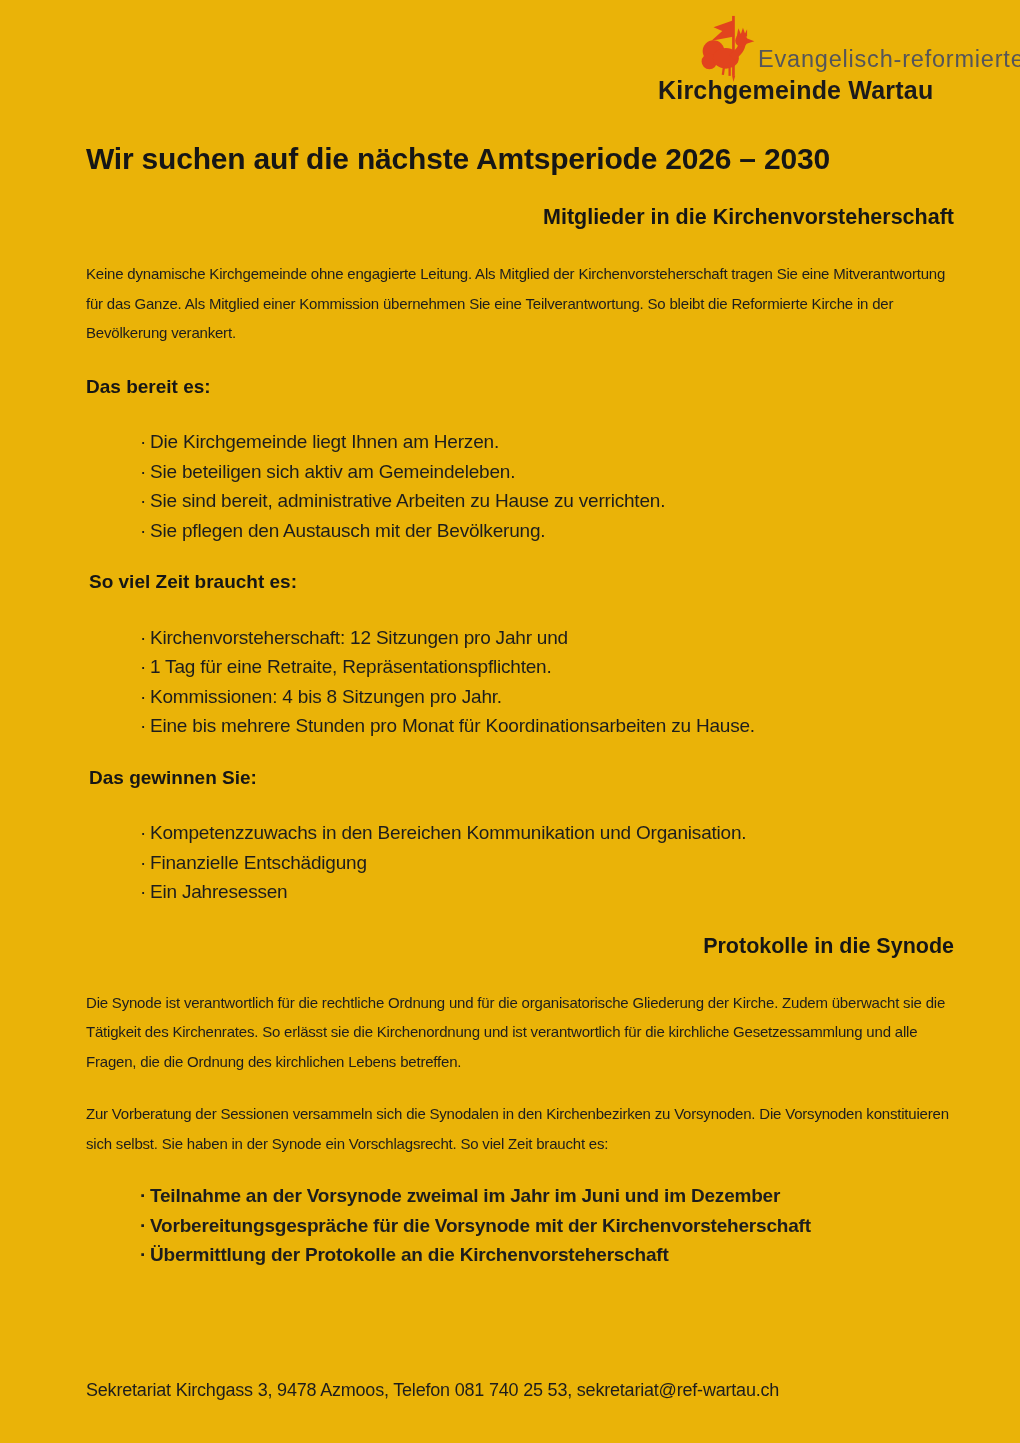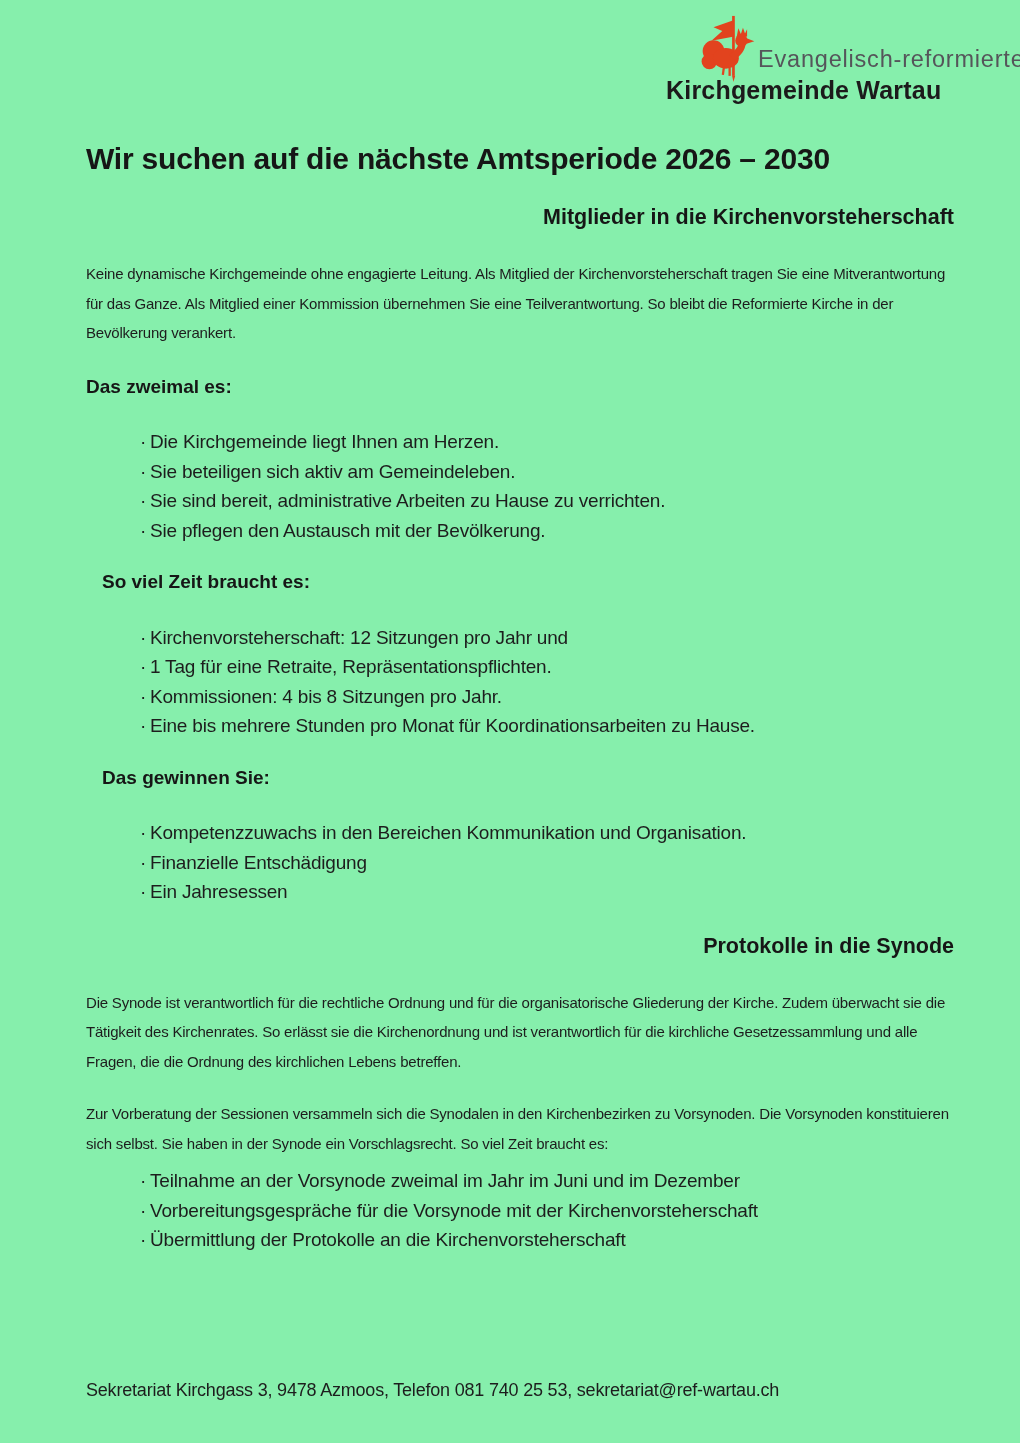--- a/index.html
+++ b/index.html
@@ -1,41 +1,41 @@
 <!DOCTYPE html>
 <html lang="de" style="--accent: #e2431e;"><head>
 <meta charset="utf-8">
 <style>
   html, body { margin: 0; padding: 0; background: #e9e9e9; }
   .page {
     position: relative;
     width: 1020px;
     height: 1443px;
     margin: 0 auto;
-    background: #86efac;
+    background: #eab308;
     overflow: hidden;
     font-family: "Liberation Sans", sans-serif;
     color: #1d1d1d;
     box-sizing: border-box;
     padding: 0 66px 0 86px;
   }
 
   
   .logo { position: absolute; top: 14px; left: 656px; width: 350px; height: 92px; }
   .logo-icon {
     position: absolute; left: 42px; top: 0; width: 62px; height: 70px;
     color: var(--accent, #e2431e);
   }
   .logo-line1 {
     position: absolute; left: 102px; top: 32px;
     font-size: 23.5px; font-weight: 400; letter-spacing: 0.8px;
     color: #55555a; white-space: nowrap;
   }
   .logo-line2 {
-    position: absolute; left: 10px; top: 62px;
+    position: absolute; left: 2px; top: 62px;
     font-size: 25px; font-weight: 700; letter-spacing: 0.2px;
     color: #1c1a1b; white-space: nowrap;
   }
 
   
   .page-title {
     margin: 140px 0 0;
     font-size: 30px; line-height: 38px; font-weight: 700;
     letter-spacing: -0.2px; color: #161616;
   }
@@ -45,25 +45,25 @@
   }
   .body-par {
     margin: 28px 0 0;
     font-size: 15px; line-height: 29.5px; letter-spacing: -0.2px;
   }
   .list-label {
     font-size: 19px; line-height: 29.5px; font-weight: 700; color: #161616;
   }
   .mt24 { margin: 24px 0 0; }
   .mt23 { margin: 23px 0 0; }
-  .mt22 { margin: 22px 16px 0; }
+  .mt22 { margin: 22px 3px 0; }
   .bullet-list {
     margin: 26px 0 0; padding: 0; list-style: none;
   }
-  .bullet-list.tight { margin-top: 8px; }
+  .bullet-list.tight { margin-top: 23px; font-weight: bold; }
   .bullet-list li {
     position: relative;
     padding-left: 64px;
     font-size: 19px; line-height: 29.5px; letter-spacing: -0.2px;
   }
   .bullet-list li::before {
     content: "\00B7";
     position: absolute; left: 54px; top: 0;
   }
   .footer-line {
@@ -102,21 +102,21 @@
     <div class="logo-line1">Evangelisch-reformierte</div>
     <div class="logo-line2">Kirchgemeinde Wartau</div>
   </div>
 
   <h1 class="page-title">Wir suchen auf die nächste Amtsperiode 2026 – 2030</h1>
 
   <h2 class="section-heading">Mitglieder in die Kirchenvorsteherschaft</h2>
 
   <p class="body-par">Keine dynamische Kirchgemeinde ohne engagierte Leitung. Als Mitglied der Kirchenvorsteherschaft tragen Sie eine Mitverantwortung für das Ganze. Als Mitglied einer Kommission übernehmen Sie eine Teilverantwortung. So bleibt die Reformierte Kirche in der Bevölkerung verankert.</p>
 
-  <p class="list-label mt24">Das zweimal es:</p>
+  <p class="list-label mt24">Das bereit es:</p>
   <ul class="bullet-list">
     <li>Die Kirchgemeinde liegt Ihnen am Herzen.</li>
     <li>Sie beteiligen sich aktiv am Gemeindeleben.</li>
     <li>Sie sind bereit, administrative Arbeiten zu Hause zu verrichten.</li>
     <li>Sie pflegen den Austausch mit der Bevölkerung.</li>
   </ul>
 
   <p class="list-label mt22">So viel Zeit braucht es:</p>
   <ul class="bullet-list">
     <li>Kirchenvorsteherschaft: 12 Sitzungen pro Jahr und</li>

